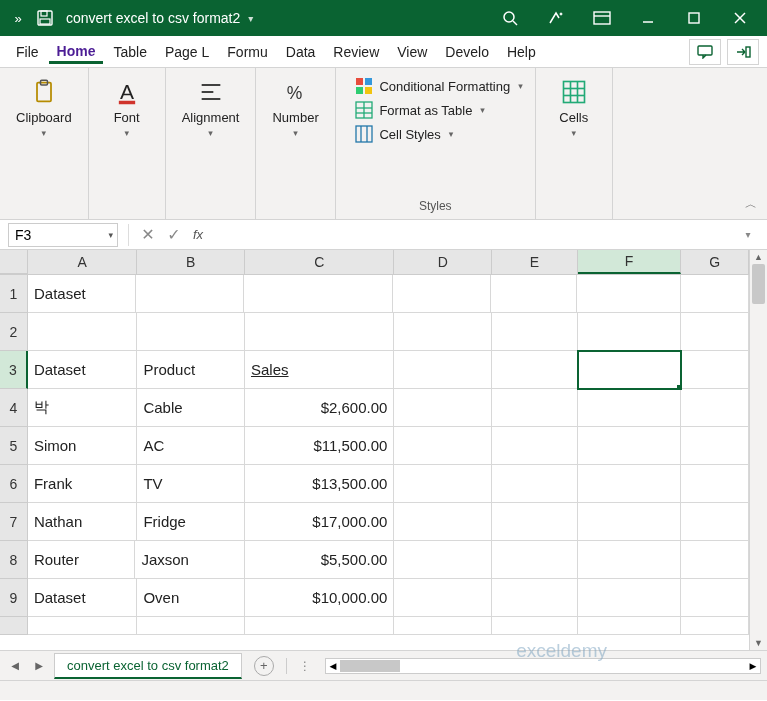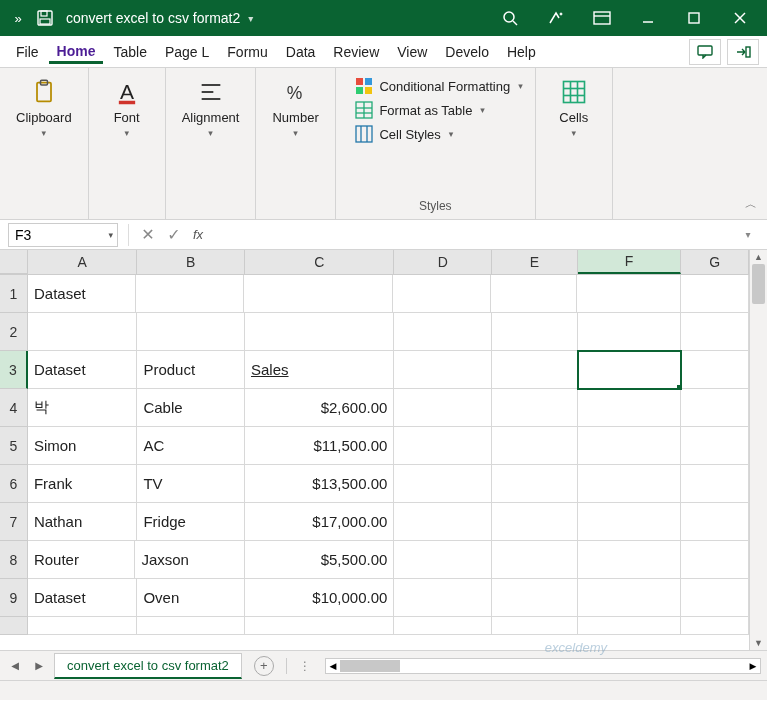--- a/index.html
+++ b/index.html
@@ -68,21 +68,21 @@
 .sheetbar .add-btn { width: 20px; height: 20px; border: 1px solid #aaa; border-radius: 50%; display: flex; align-items: center; justify-content: center; font-size: 13px; color: #666; cursor: pointer; margin-left: 6px; }
 .sheetbar .sep { width: 1px; height: 16px; background: #ccc; margin: 0 6px; }
 .sheetbar .hscroll { flex: 1; height: 16px; background: #fff; border: 1px solid #ccc; position: relative; margin-left: 8px; }
 .sheetbar .hscroll .thumb { position: absolute; left: 14px; width: 60px; top: 1px; bottom: 1px; background: #c8c8c8; }
 .sheetbar .hscroll .arrow { position: absolute; top: 0; bottom: 0; width: 14px; display: flex; align-items: center; justify-content: center; font-size: 9px; cursor: pointer; }
 .sheetbar .hscroll .arrow.l { left: 0; }
 .sheetbar .hscroll .arrow.r { right: 0; }
 
 .statusbar { height: 20px; background: #f3f2f1; border-top: 1px solid #d4d4d4; }
 
-.watermark { position: absolute; right: 160px; top: 640px; font-size: 13px; color: rgba(120,160,190,.5); font-style: italic; pointer-events: none; text-align: center; }
+.watermark { position: absolute; right: 160px; top: 640px; font-size: 19px; color: rgba(120,160,190,.5); pointer-events: none; text-align: center; }
 </style>
 </head>
 <body>
 
 <div class="titlebar">
   <div class="autosave">»</div>
   <div class="save-icon">
     <svg width="18" height="18" viewBox="0 0 18 18">
         <rect x="2" y="2" width="14" height="14" rx="1" fill="none" stroke="#fff" stroke-width="1.4"></rect>
         <rect x="5" y="2" width="6" height="5" fill="none" stroke="#fff" stroke-width="1.2"></rect>

